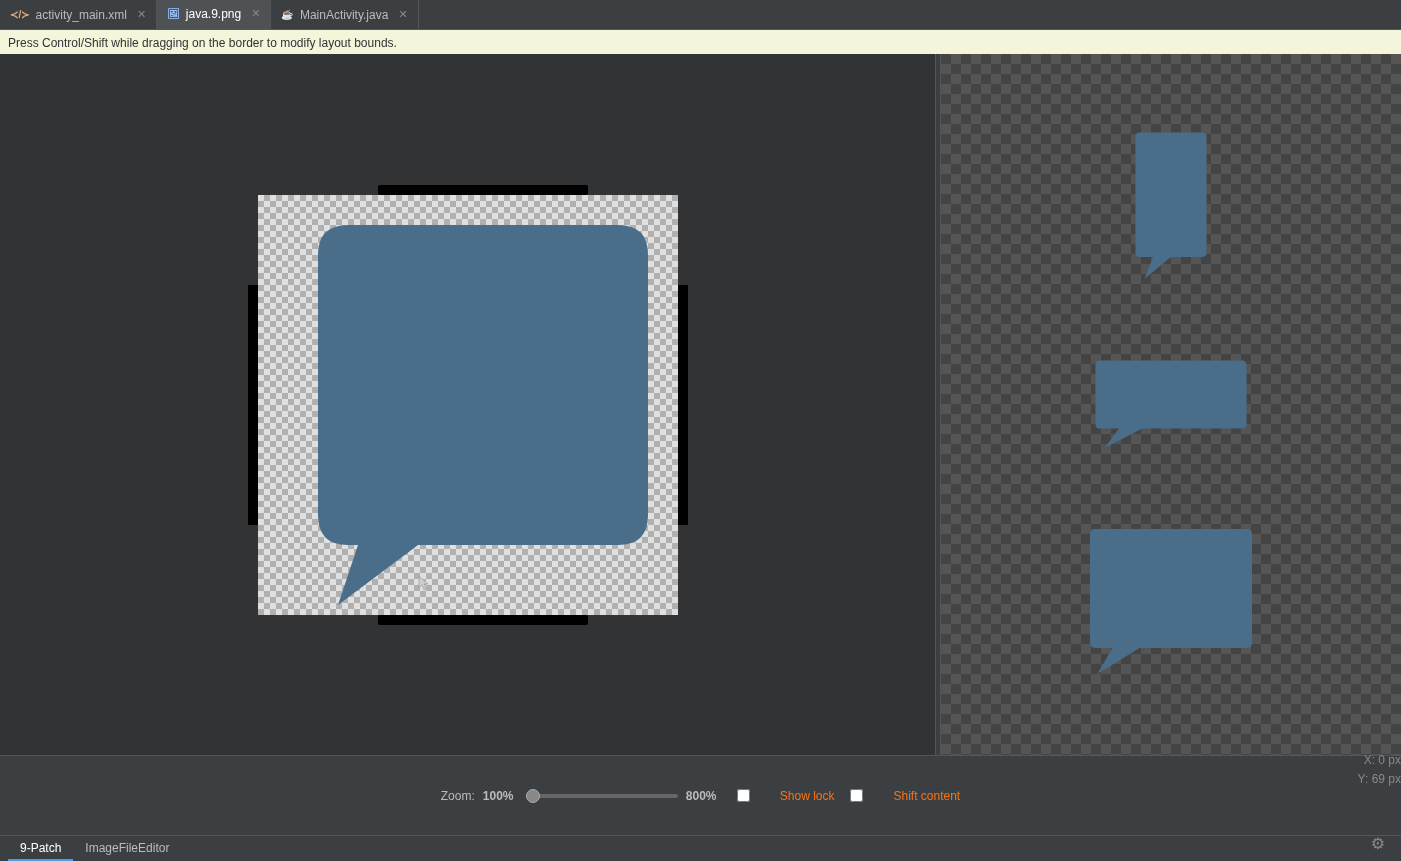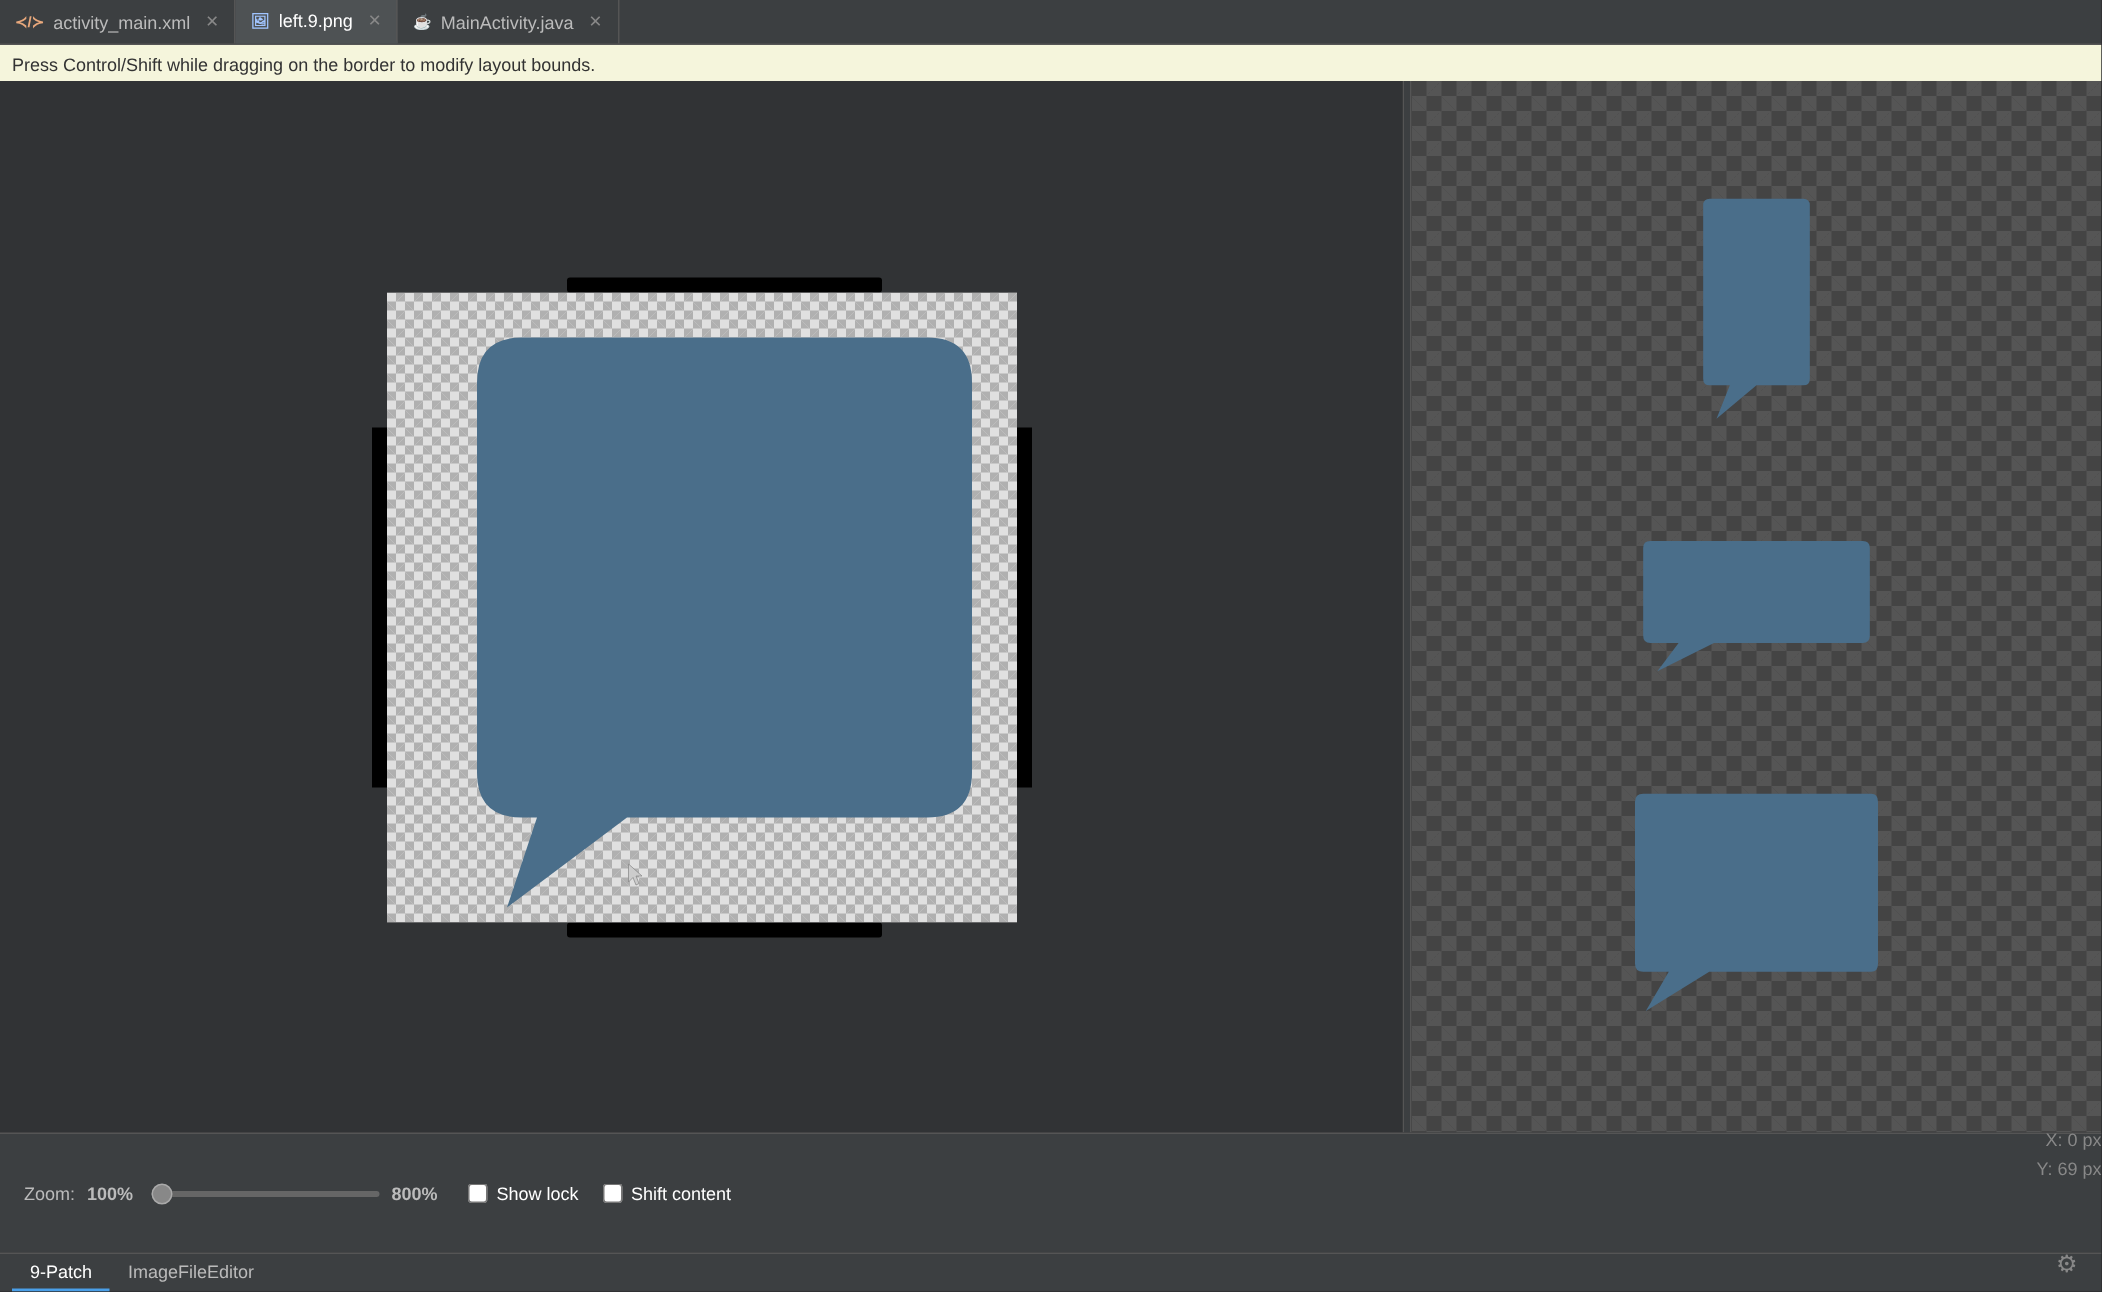--- a/index.html
+++ b/index.html
@@ -250,23 +250,24 @@
       cursor: pointer;
     }
 
     .checkbox-group input[type="checkbox"] {
       width: 13px;
       height: 13px;
       cursor: pointer;
     }
 
     .checkbox-label {
-      color: #ffffff;
+      color: #f97316;
       font-size: 12px;
       white-space: nowrap;
+      margin-left: 24px;
     }
 
     .coords-display {
       position: absolute;
       right: 0;
       bottom: 46px;
       color: #888;
       font-size: 12px;
       text-align: right;
       line-height: 1.6;
@@ -301,21 +302,21 @@
       position: absolute;
       right: 16px;
       bottom: 8px;
       color: #888;
       cursor: pointer;
       font-size: 16px;
     }
 
     .toolbar-rows-wrap {
       display: flex;
-      flex-direction: column;
+      flex-direction: row;
       flex: 1;
       gap: 0;
       justify-content: center;
     }
 
     .toolbar-row-inner {
       display: flex;
       align-items: center;
       gap: 16px;
       padding: 3px 0;
@@ -325,21 +326,21 @@
 <body>
 
 <div class="tab-bar">
   <div class="tab">
     <span class="tab-icon-xml">≺/≻</span>
     <span>activity_main.xml</span>
     <span class="tab-close">✕</span>
   </div>
   <div class="tab active">
     <span class="tab-icon-png">🖼</span>
-    <span>left.9.png</span>
+    <span>java.9.png</span>
     <span class="tab-close">✕</span>
   </div>
   <div class="tab">
     <span class="tab-icon-java">☕</span>
     <span>MainActivity.java</span>
     <span class="tab-close">✕</span>
   </div>
 </div>
 
 <div class="info-bar">

